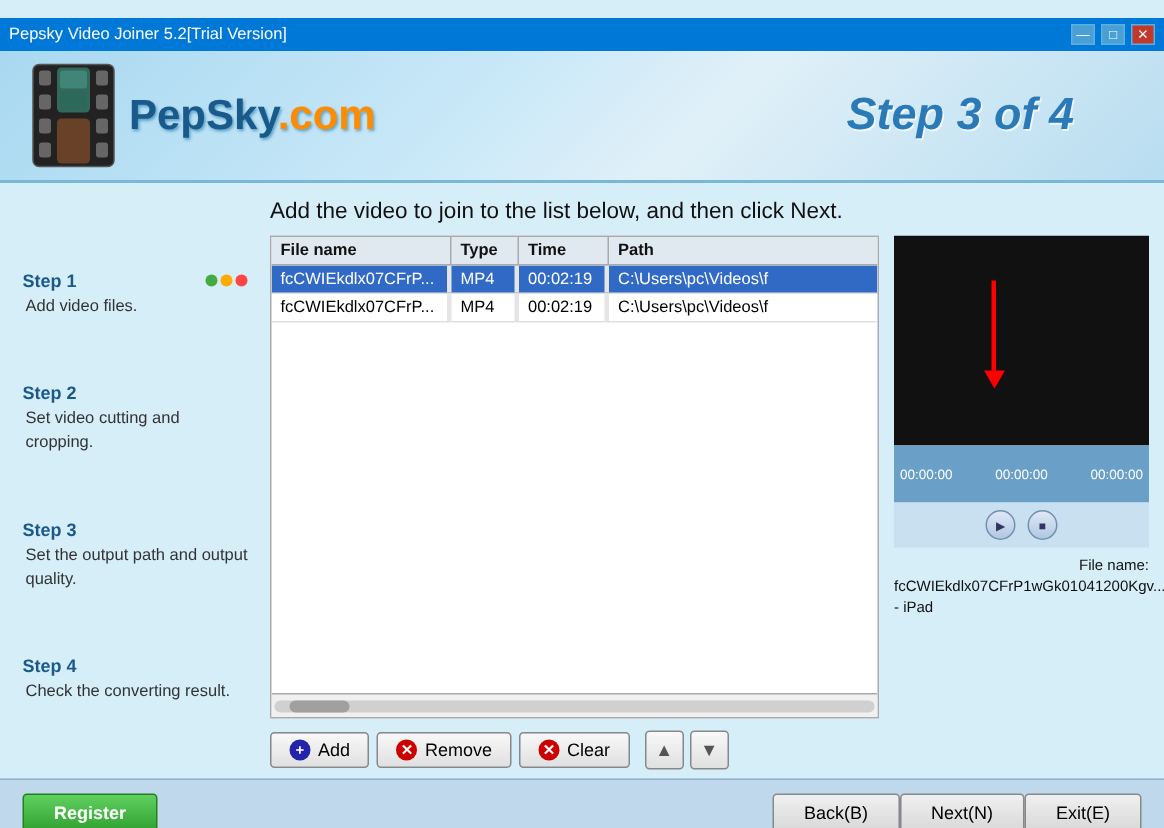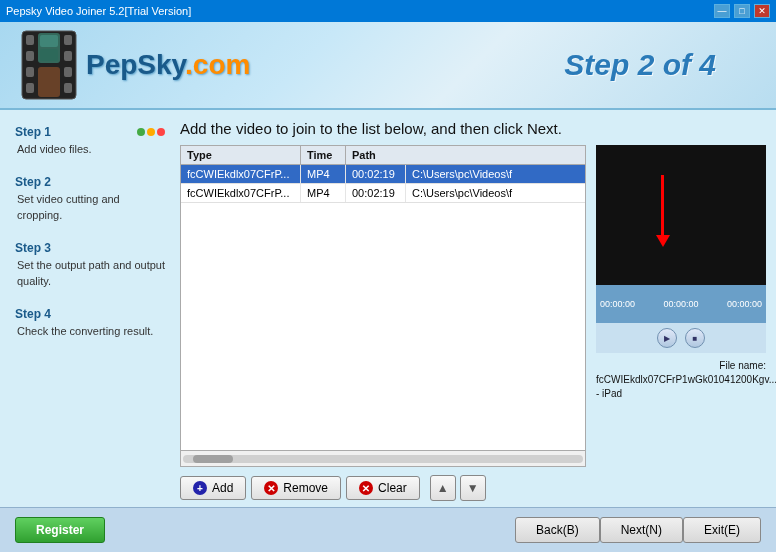--- a/index.html
+++ b/index.html
@@ -16,20 +16,21 @@
     
     .title-bar {
       height: 22px;
       background: #0078d7;
       display: flex;
       align-items: center;
       justify-content: space-between;
       padding: 0 6px;
       color: white;
       font-size: 11px;
+      margin-top: 12px;
     }
     .title-bar-controls {
       display: flex;
       gap: 4px;
     }
     .title-bar-btn {
       width: 16px;
       height: 14px;
       background: #4a9fd4;
       border: 1px solid #5ab0e0;
@@ -81,20 +82,21 @@
     }
 
     
     .sidebar {
       width: 175px;
       padding: 15px 10px 10px 15px;
       flex-shrink: 0;
     }
     .step-item {
       margin-bottom: 18px;
+      margin-top: 43px;
     }
     .step-header {
       display: flex;
       align-items: center;
       justify-content: space-between;
       margin-bottom: 3px;
     }
     .step-label {
       font-weight: bold;
       color: #1a5a8a;
@@ -180,21 +182,21 @@
     .table-row.selected {
       background: #316ac5;
       color: white;
     }
     .td {
       padding: 3px 6px;
       font-size: 11px;
       overflow: hidden;
       text-overflow: ellipsis;
       white-space: nowrap;
-      border-right: 1px solid #e5e5e5;
+      border-right: 3px solid #e5e5e5;
     }
     .td:last-child { border-right: none; }
 
     
     .table-scrollbar {
       height: 16px;
       background: #f0f0f0;
       border-top: 1px solid #aaa;
       display: flex;
       align-items: center;
@@ -415,21 +417,21 @@
         <rect x="18" y="4" width="22" height="30" rx="3" fill="#3a7a6a" opacity="0.8"></rect>
         <rect x="18" y="38" width="22" height="30" rx="3" fill="#7a4a2a" opacity="0.8"></rect>
 
         <rect x="20" y="6" width="18" height="12" rx="2" fill="#4a9a8a" opacity="0.6"></rect>
         <rect x="20" y="20" width="18" height="12" rx="2" fill="#2a6a5a" opacity="0.6"></rect>
       </svg>
       <div style="font-size:28px;font-weight:bold;color:white;text-shadow:1px 1px 2px rgba(0,100,160,0.5);">
         <span style="color:#1a5a8a;">PepSky</span><span style="color:#ff8c00;">.com</span>
       </div>
     </div>
-    <div class="step-title">Step 2 of 4</div>
+    <div class="step-title">Step 3 of 4</div>
   </div>
 
   <div class="content">
 
     <div class="sidebar">
 
       <div class="step-item">
         <div class="step-header">
           <span class="step-label">Step 1</span>
           <div class="step-dots">
@@ -464,20 +466,21 @@
     </div>
 
     <div class="main-panel">
       <div class="instruction-text">Add the video to join to the list below, and then click Next.</div>
 
       <div class="files-and-preview">
 
         <div class="file-list-container">
           <div class="file-table">
             <div class="table-header">
+              <div class="th">File name</div>
               <div class="th">Type</div>
               <div class="th">Time</div>
               <div class="th">Path</div>
             </div>
             <div class="table-body">
 
               <div class="table-row selected">
                 <div class="td">fcCWIEkdlx07CFrP...</div>
                 <div class="td">MP4</div>
                 <div class="td">00:02:19</div>

